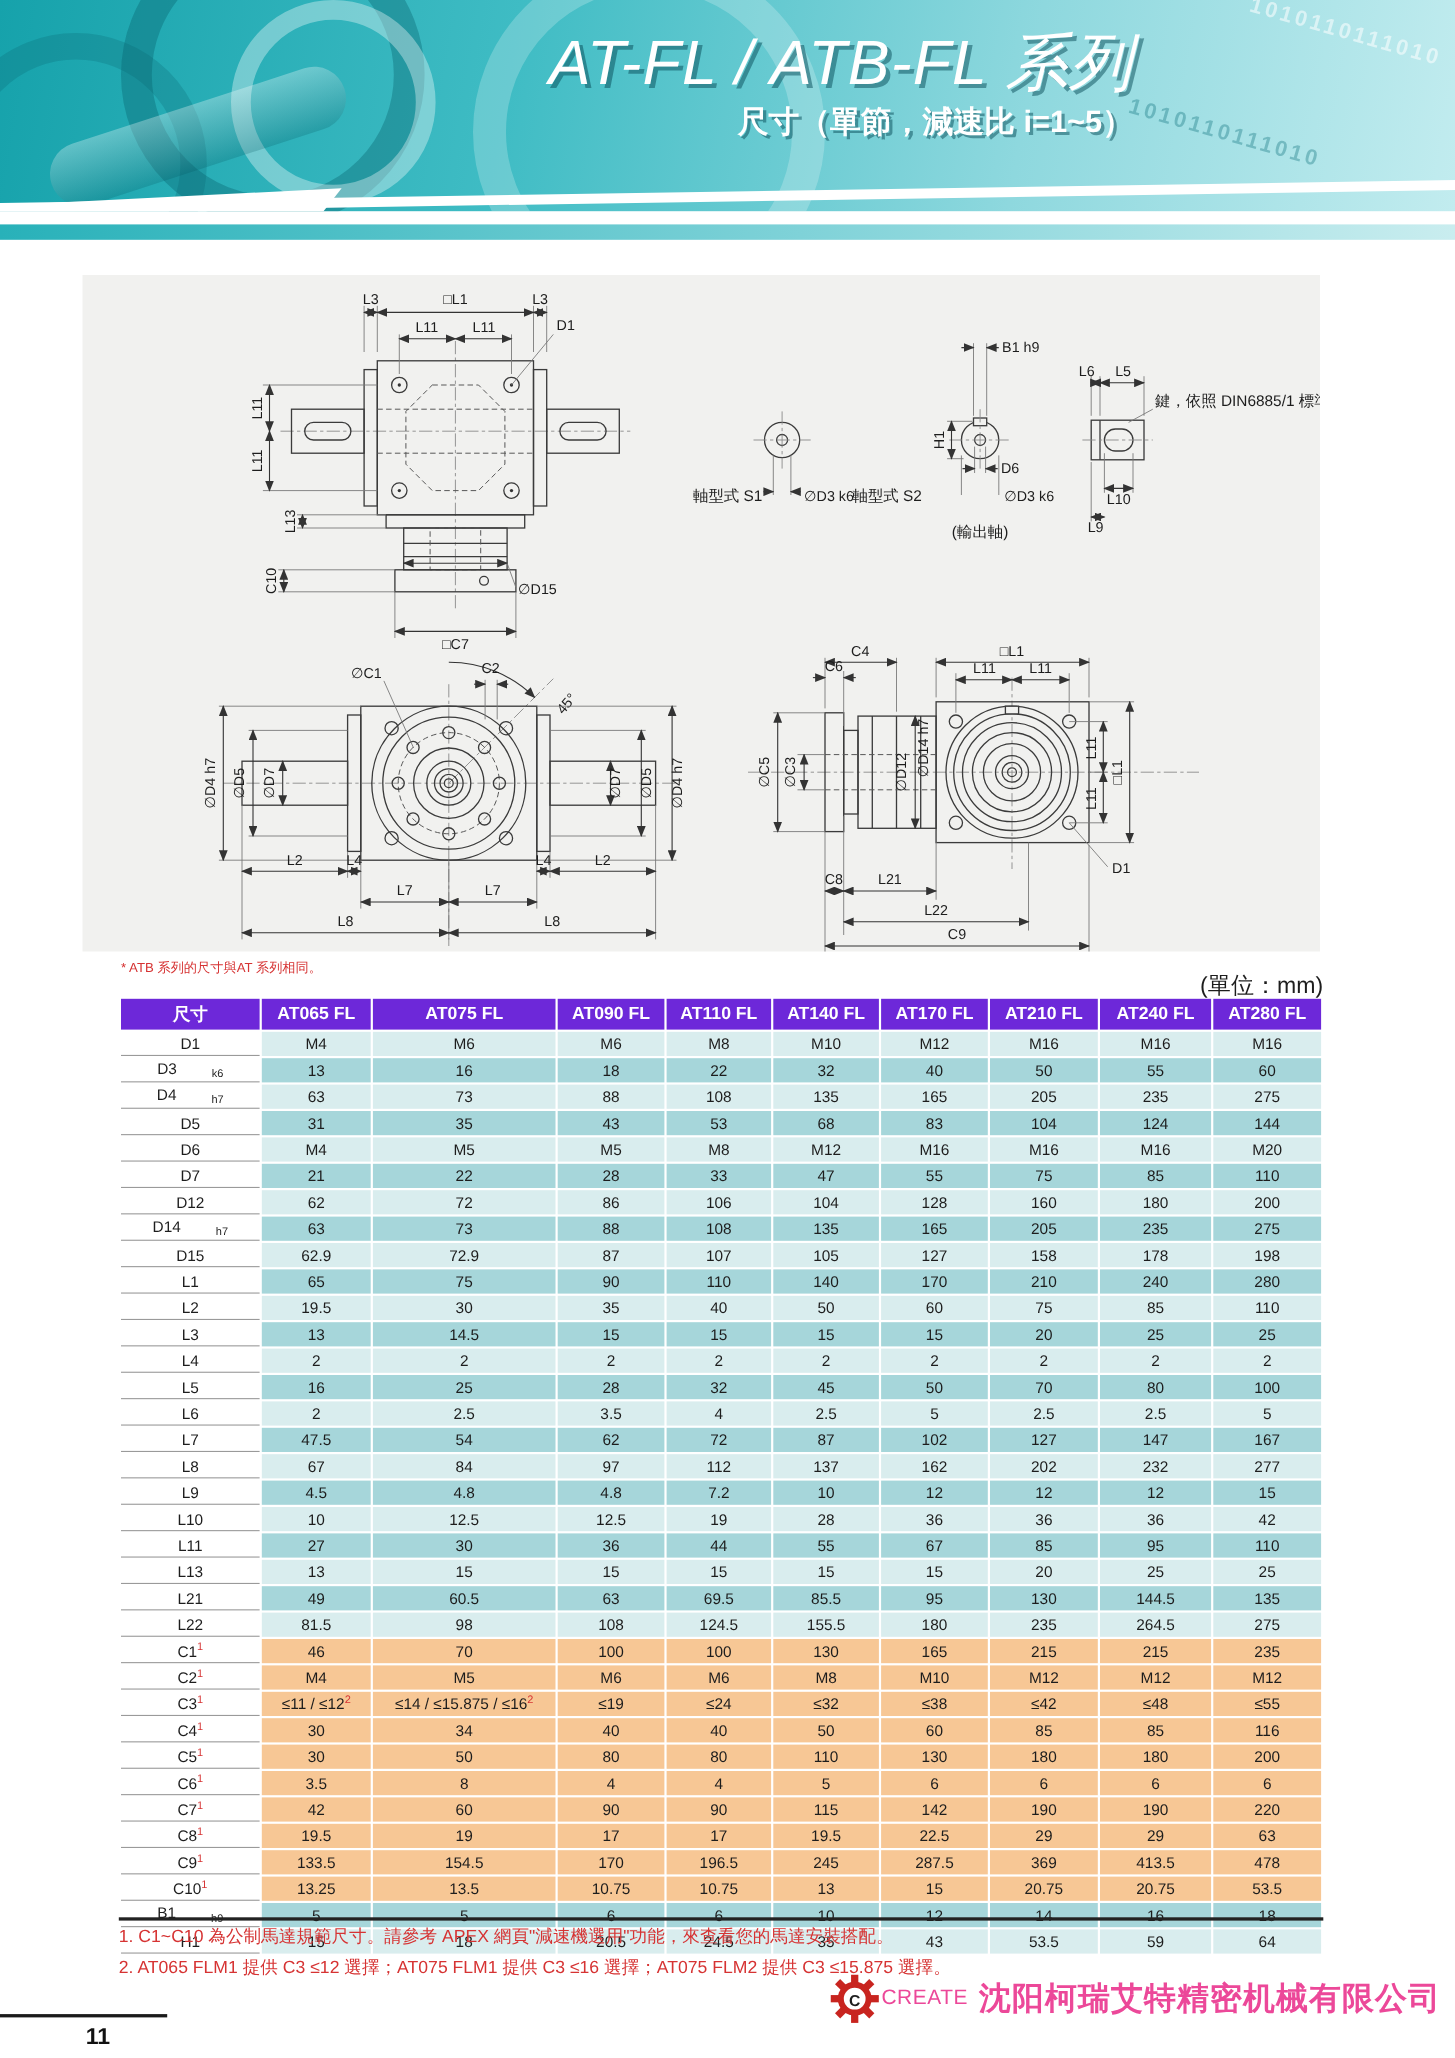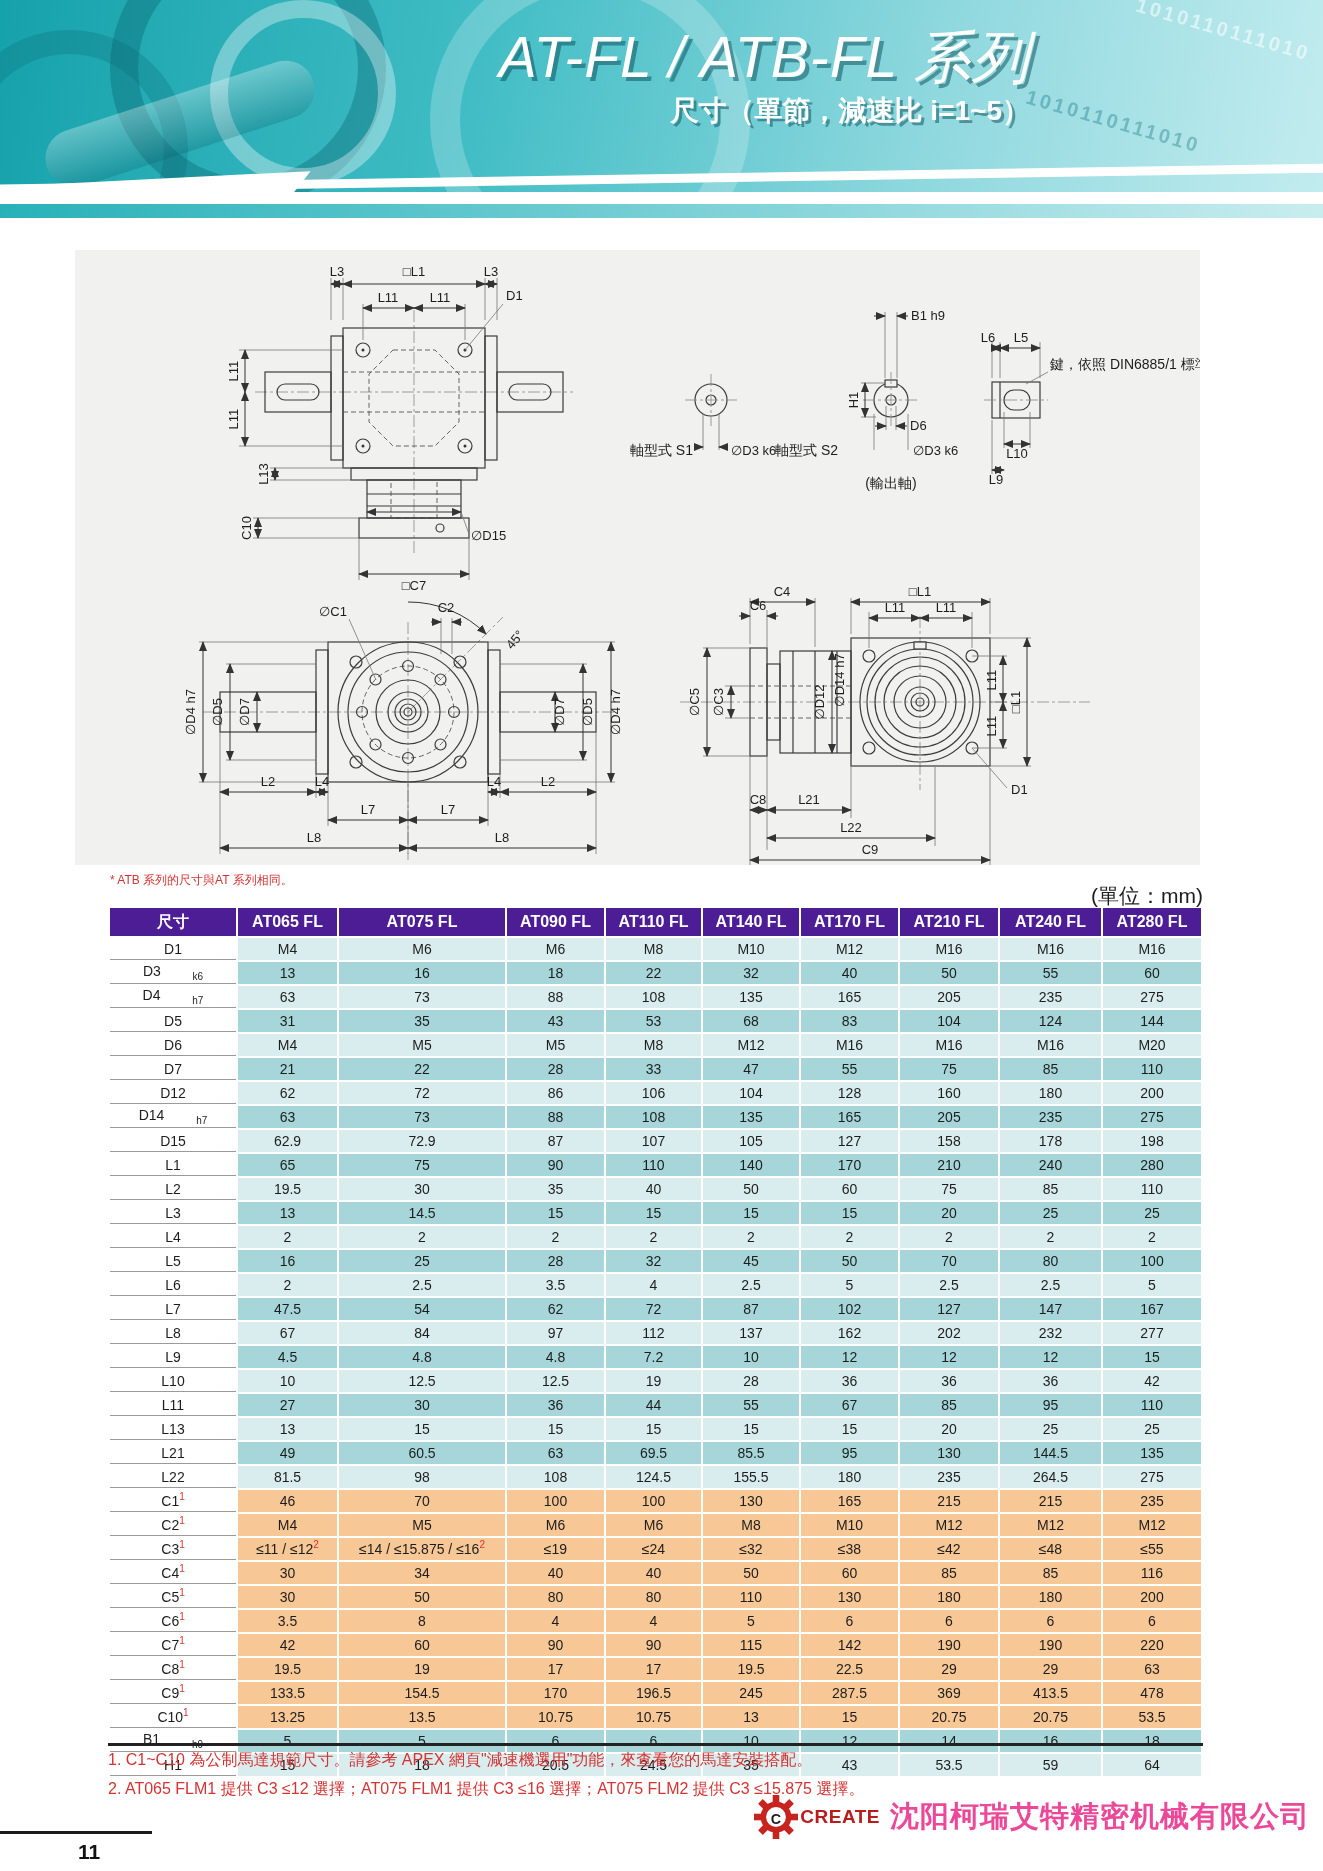--- a/index.html
+++ b/index.html
@@ -38,37 +38,37 @@
   .cl{stroke:#888;stroke-width:.8;fill:none;stroke-dasharray:12 3 3 3;}
   .dash{stroke:#555;stroke-width:.9;fill:none;stroke-dasharray:5 3;}
   .dot{fill:#333;stroke:none;}
 
   
   .atb-note{position:absolute;left:110px;top:872px;font-size:12px;color:#d63333;}
   .unit-label{position:absolute;right:120px;top:882px;font-size:21px;color:#1d1d1d;}
 
   
   table.dims{position:absolute;left:108px;top:906px;width:1095px;border-collapse:separate;border-spacing:2px;table-layout:fixed;}
-  table.dims th{background:#4c1d95;color:#fff;font-weight:bold;font-size:16px;height:28px;padding:0;text-align:center;}
+  table.dims th{background:#6d28d9;color:#fff;font-weight:bold;font-size:16px;height:28px;padding:0;text-align:center;}
   table.dims td{text-align:center;font-size:14px;height:21px;padding:0;color:#1d1d1d;}
   td.row-label{background:#fff;text-align:left;padding-left:8px;font-size:15px;border-bottom:1px solid #9a9a9a;}
   tr.band-light td:not(.row-label){background:#d9edee;}
   tr.band-dark td:not(.row-label){background:#a6d6da;}
   tr.band-orange td:not(.row-label){background:#f7c795;}
   td.row-label sub{font-size:10px;margin-left:29px;}
   .sup-red{color:#d63333;font-size:10px;vertical-align:super;line-height:0;}
   .table-bottom-line{position:absolute;left:108px;top:1743px;width:1095px;height:3px;background:#222;}
 
   
   .footnote{position:absolute;left:108px;font-size:16px;color:#d63333;}
   .fn1{top:1750px;} .fn2{top:1779px;}
   .page-number{position:absolute;left:78px;top:1840px;font-size:21px;font-weight:bold;color:#111;}
   .pagenum-line{position:absolute;left:0;top:1831px;width:152px;height:3px;background:#1a1a1a;}
   .company{position:absolute;right:13px;top:1795px;display:flex;align-items:center;}
-  .logo-text{font-size:19px;font-weight:bold;letter-spacing:.5px;color:#b91c1c;margin-left:2px;}
+  .logo-text{font-size:19px;font-weight:normal;letter-spacing:.5px;color:#ec4899;margin-left:2px;}
   .company-name{font-size:29px;font-weight:bold;color:#ec4899;margin-left:10px;letter-spacing:1px;}
 </style>
 </head>
 <body>
 
 <div class="page">
 
   <div class="header">
     <div class="ph-circle ph-c1"></div>
     <div class="ph-circle ph-c2"></div>

